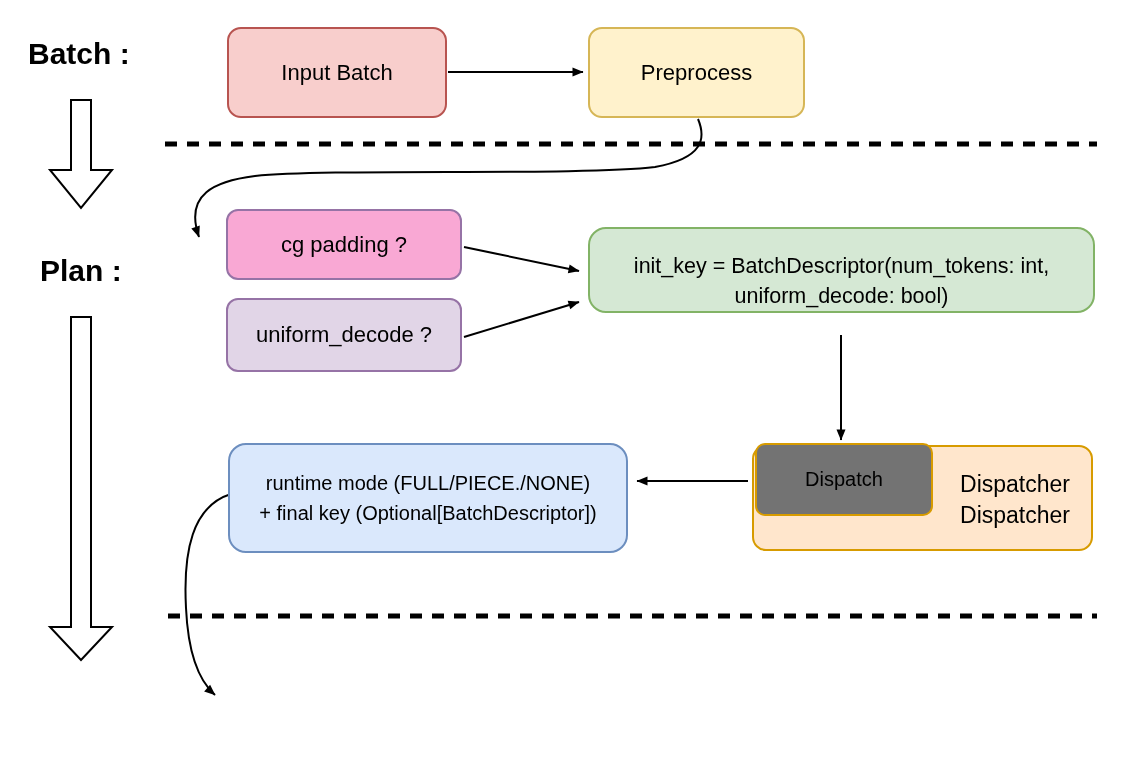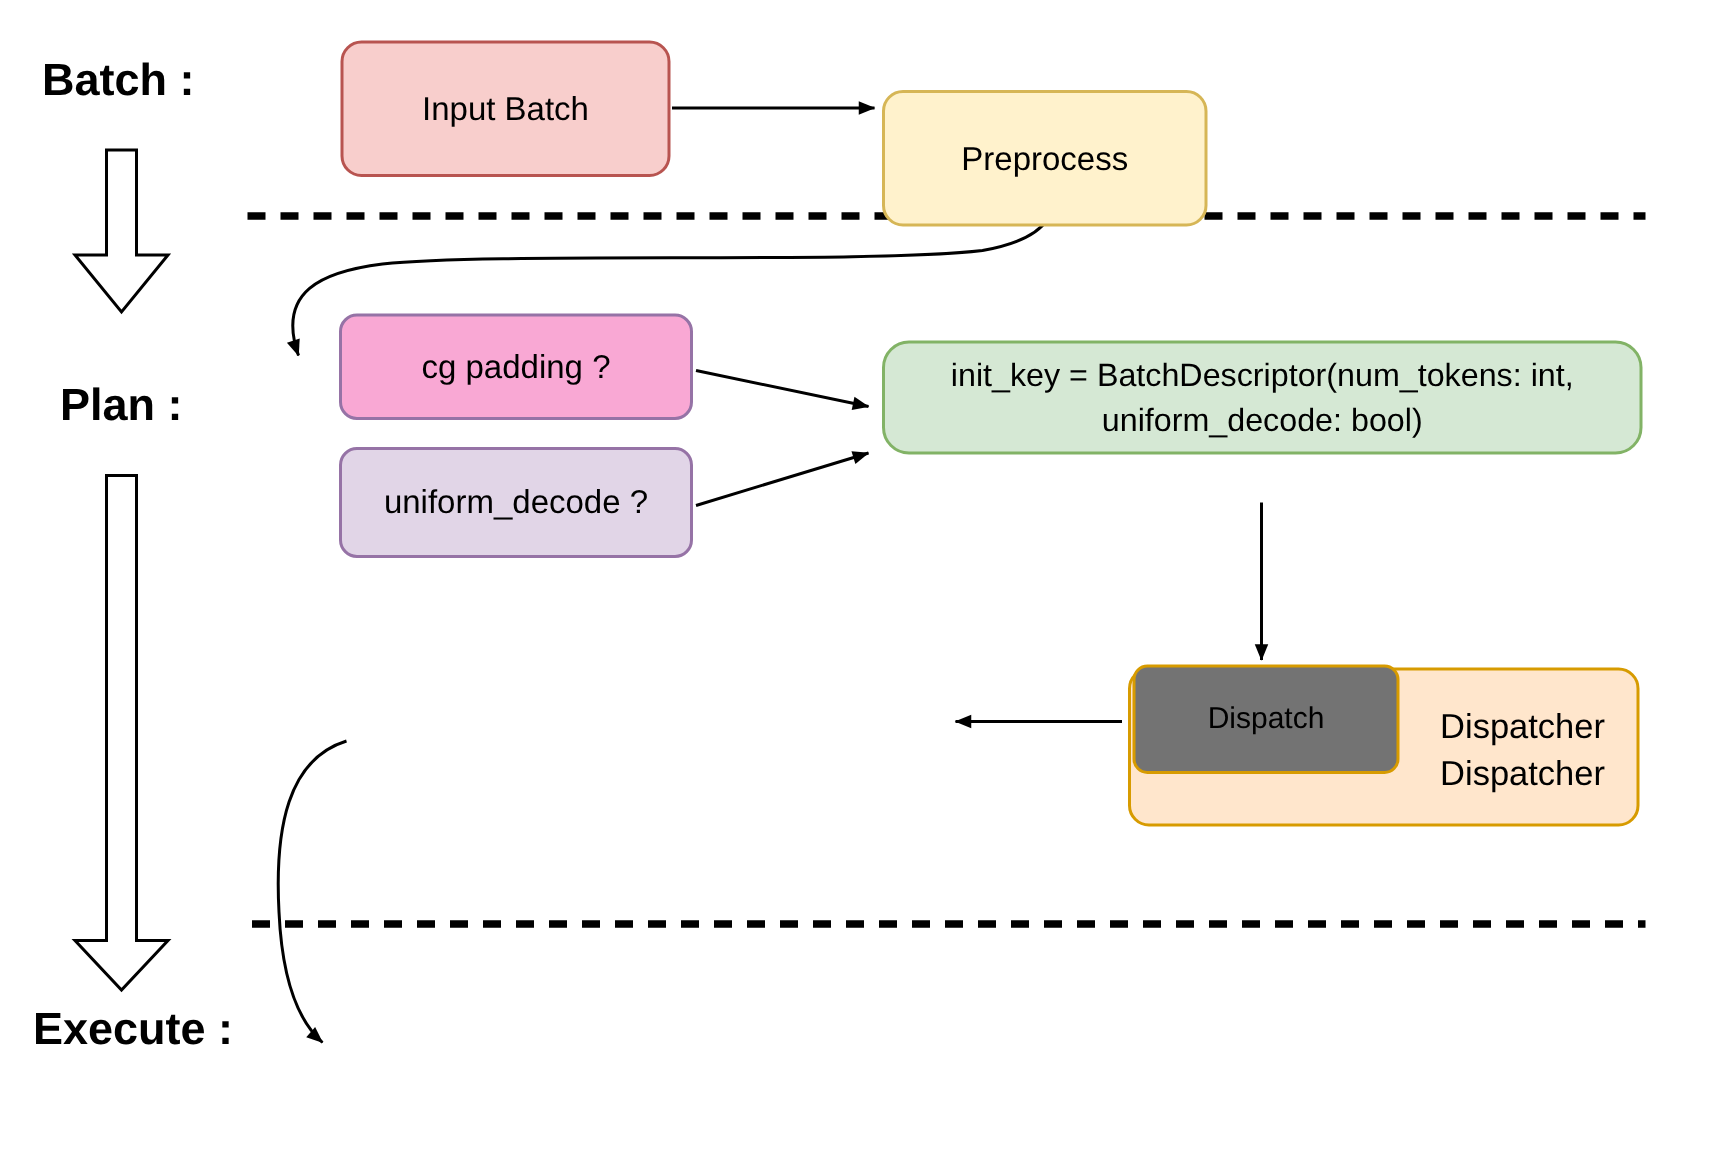--- a/index.html
+++ b/index.html
@@ -15,24 +15,24 @@
   #lbl-plan{left:40px;top:254px;}
   #lbl-execute{left:22px;top:670px;}
 
   .node{
     position:absolute;display:flex;align-items:center;justify-content:center;
     text-align:center;box-sizing:border-box;border:2px solid #b91c1c;
   }
   .node .line{display:block;}
 
   #n-input-batch{left:227px;top:27px;width:220px;height:91px;background:#f8cecc;border-color:#b85450;border-radius:14px;font-size:22px;}
-  #n-preprocess {left:588px;top:27px;width:217px;height:91px;background:#fff2cc;border-color:#d6b656;border-radius:14px;font-size:22px;margin-top:33px;}
+  #n-preprocess {left:588px;top:27px;width:217px;height:91px;background:#fff2cc;border-color:#d6b656;border-radius:14px;font-size:22px;}
   #n-cg-padding {left:226px;top:209px;width:236px;height:71px;background:#f9a8d4;border-color:#9673a6;border-radius:12px;font-size:22px;}
   #n-uniform-decode{left:226px;top:298px;width:236px;height:74px;background:#e1d5e7;border-color:#9673a6;border-radius:12px;font-size:22px;text-align:right;}
-  #n-init-key{left:588px;top:227px;width:507px;height:76px;background:#d5e8d4;border-color:#82b366;border-radius:18px;font-size:21.5px;line-height:30px;flex-direction:column;}
+  #n-init-key{left:588px;top:227px;width:507px;height:86px;background:#d5e8d4;border-color:#82b366;border-radius:18px;font-size:21.5px;line-height:30px;flex-direction:column;justify-content:flex-end;}
   #n-cudagraph{left:752px;top:445px;width:341px;height:106px;background:#ffe6cc;border-color:#d79b00;border-radius:14px;}
   #n-cudagraph-label{position:absolute;left:181px;top:0;width:160px;height:106px;display:flex;flex-direction:column;align-items:center;justify-content:center;font-size:23px;line-height:31px;}
   #n-dispatch{left:755px;top:443px;width:178px;height:73px;background:#737373;border-color:#d79b00;border-radius:10px;font-size:20px;justify-content:center;}
   #n-runtime{left:228px;top:443px;width:400px;height:110px;background:#dae8fc;border-color:#6c8ebf;border-radius:18px;font-size:20px;line-height:30px;flex-direction:column;}
   #n-code{left:223px;top:642px;width:620px;height:110px;background:#f8cecc;border-color:#b85450;border-radius:18px;
           font-family:"Liberation Mono", monospace;font-size:19.5px;line-height:30px;color:#262626;
           flex-direction:column;align-items:flex-start;justify-content:center;padding-left:9px;text-align:left;}
   #n-code .line{white-space:pre;}
 
   svg.overlay{position:absolute;left:0;top:0;pointer-events:none;}
@@ -59,21 +59,20 @@
     <path d="M698,119 C706,138 704,158 655,167 C580,176 330,168 255,176 C215,181 184,194 199,237" fill="none" stroke="#000" stroke-width="2" marker-end="url(#ah)"></path>
     <path d="M464,247 L579,271" fill="none" stroke="#000" stroke-width="2" marker-end="url(#ah)"></path>
     <path d="M464,337 L579,302" fill="none" stroke="#000" stroke-width="2" marker-end="url(#ah)"></path>
     <path d="M841,335 L841,440" fill="none" stroke="#000" stroke-width="2" marker-end="url(#ah)"></path>
     <path d="M748,481 L637,481" fill="none" stroke="#000" stroke-width="2" marker-end="url(#ah)"></path>
     <path d="M231,494 C192,506 183,552 186,608 C188,652 198,680 215,695" fill="none" stroke="#000" stroke-width="2" marker-end="url(#ah)"></path>
   </svg>
 
   <div class="stage-label" id="lbl-input">Batch :</div>
   <div class="stage-label" id="lbl-plan">Plan :</div>
-  <div class="stage-label" id="lbl-execute">Execute :</div>
 
   <div class="node" id="n-input-batch">
     <span class="line">Input Batch</span>
   </div>
 
   <div class="node" id="n-preprocess">
     <span class="line">Preprocess</span>
   </div>
 
   <div class="node" id="n-cg-padding">
@@ -93,15 +92,19 @@
     <div id="n-cudagraph-label">
       <span class="line">Dispatcher</span>
       <span class="line">Dispatcher</span>
     </div>
   </div>
 
   <div class="node" id="n-dispatch">
     <span class="line">Dispatch</span>
   </div>
 
+  <div class="node" id="n-runtime">
+    <span class="line">runtime mode (FULL/PIECE./NONE)</span>
+    <span class="line">+ final key (Optional[BatchDescriptor])</span>
+  </div>
 
 
 </div>
 
 </body></html>

